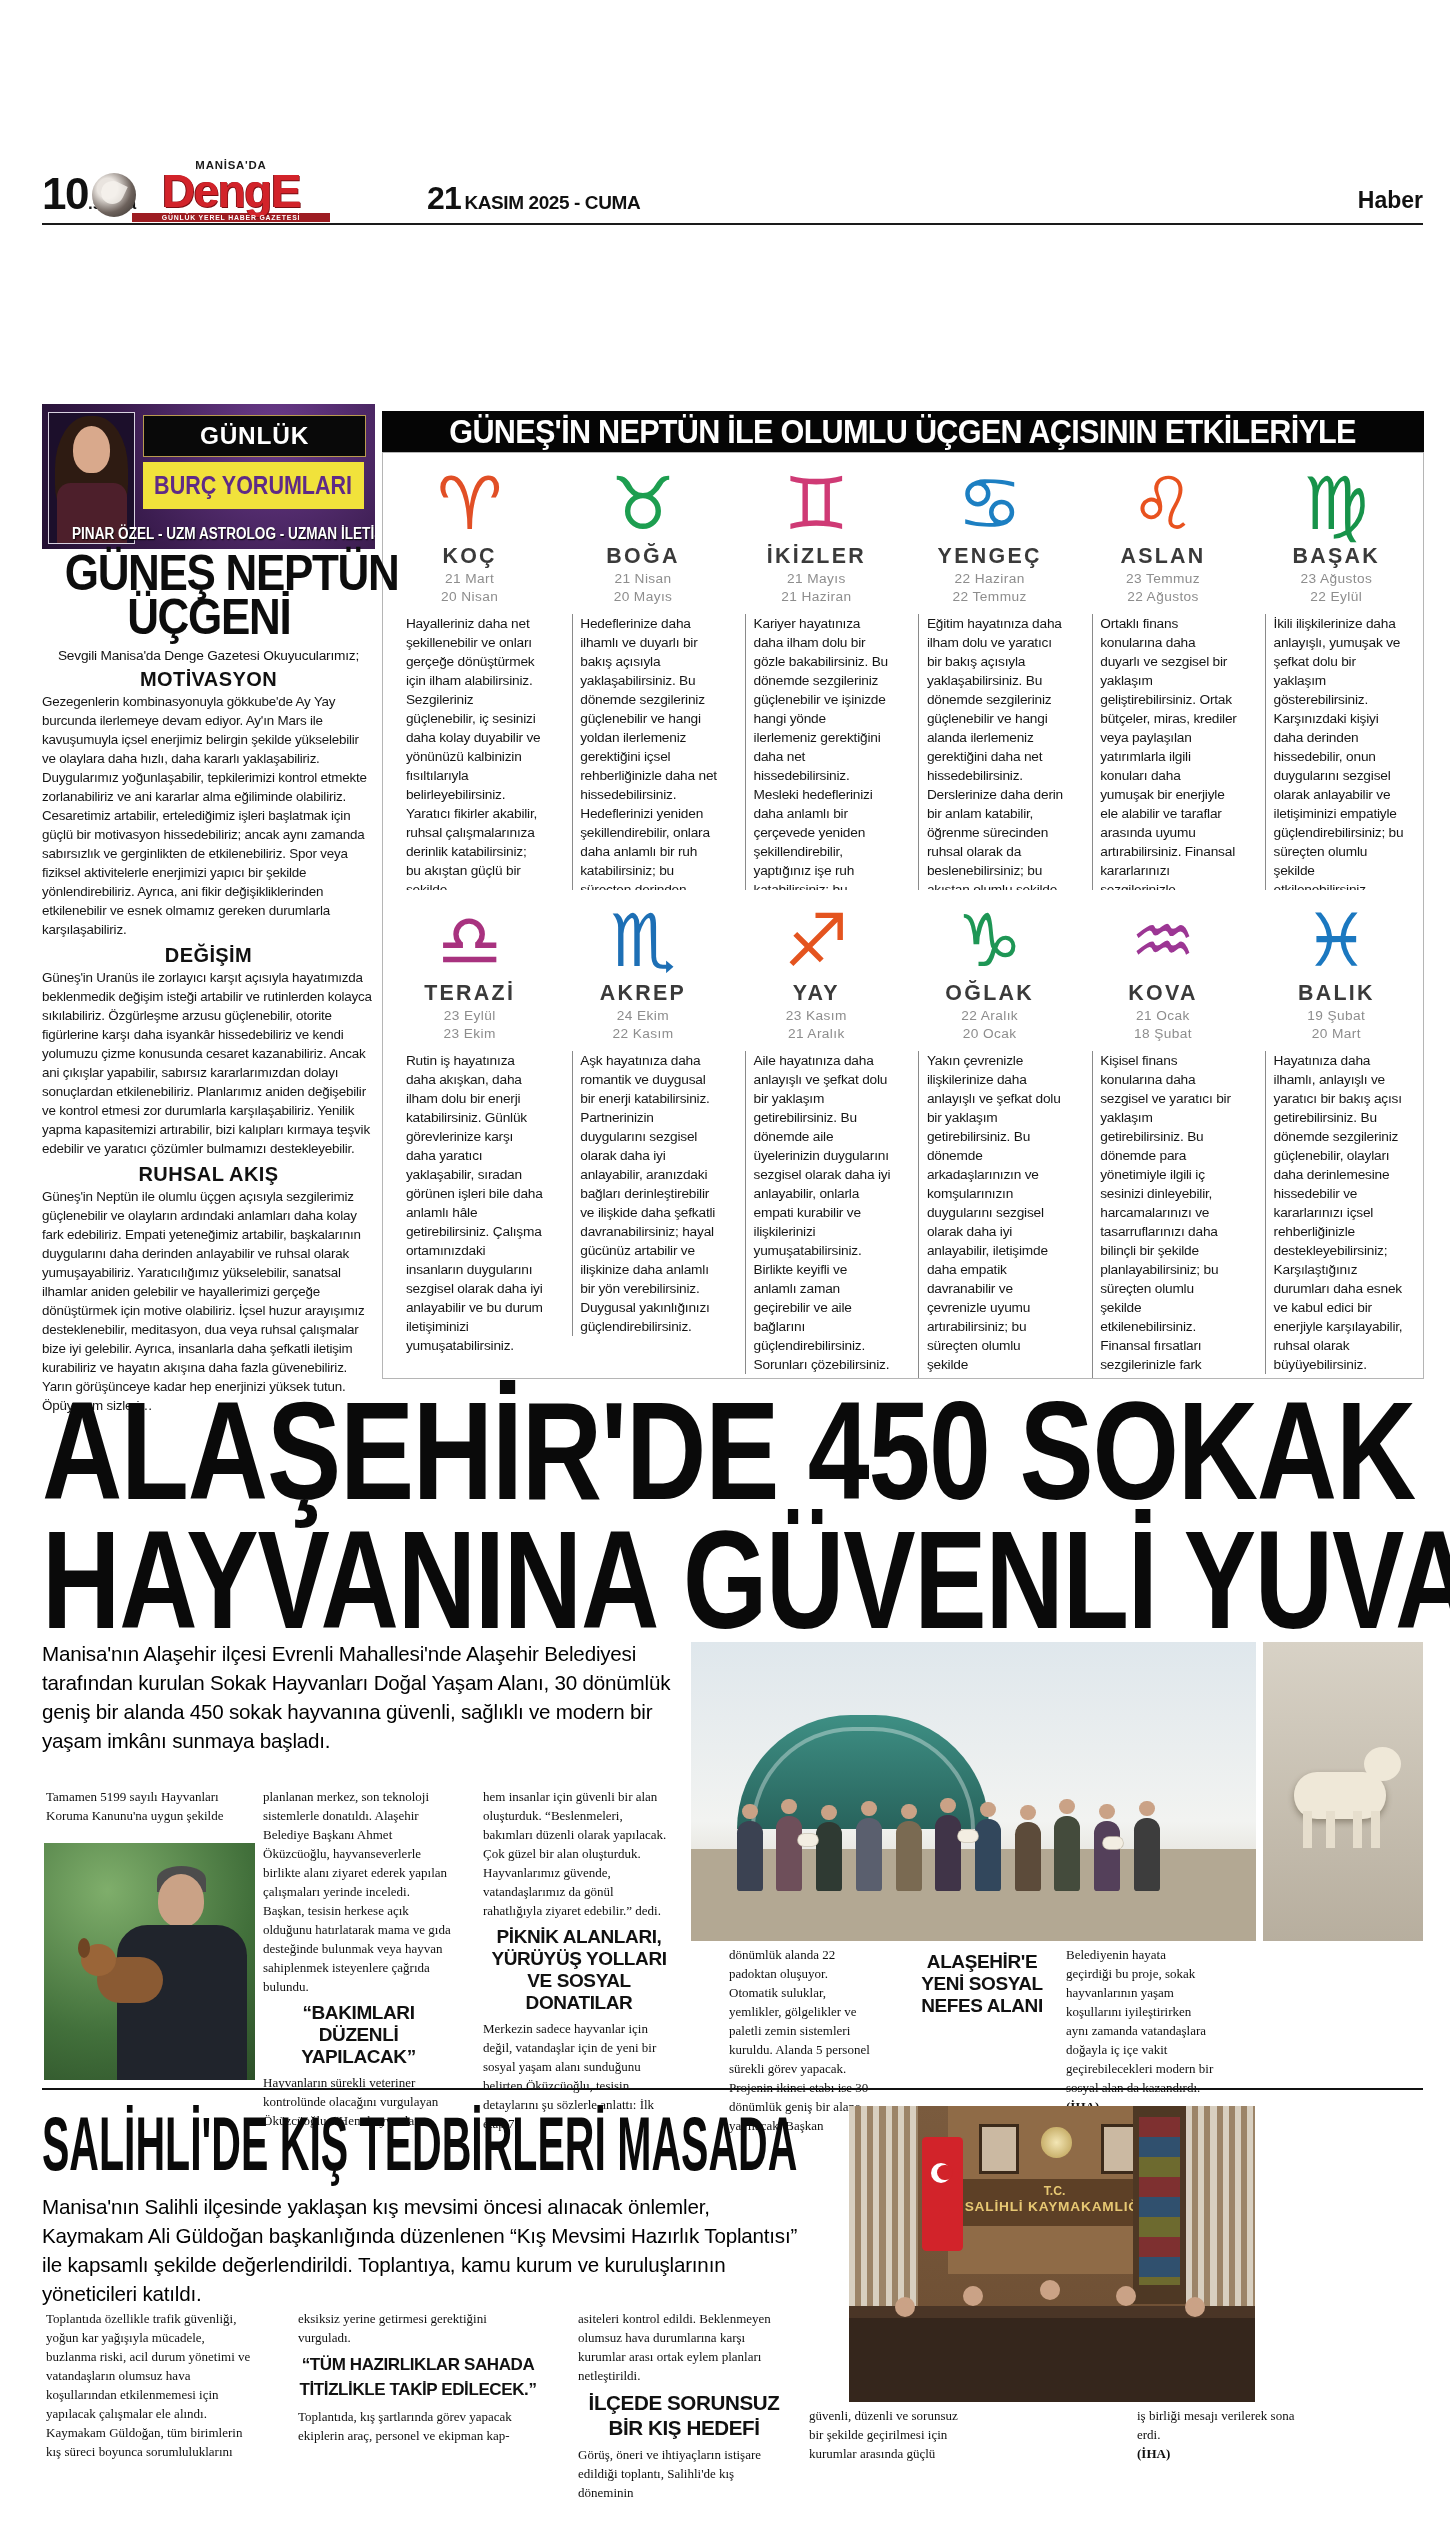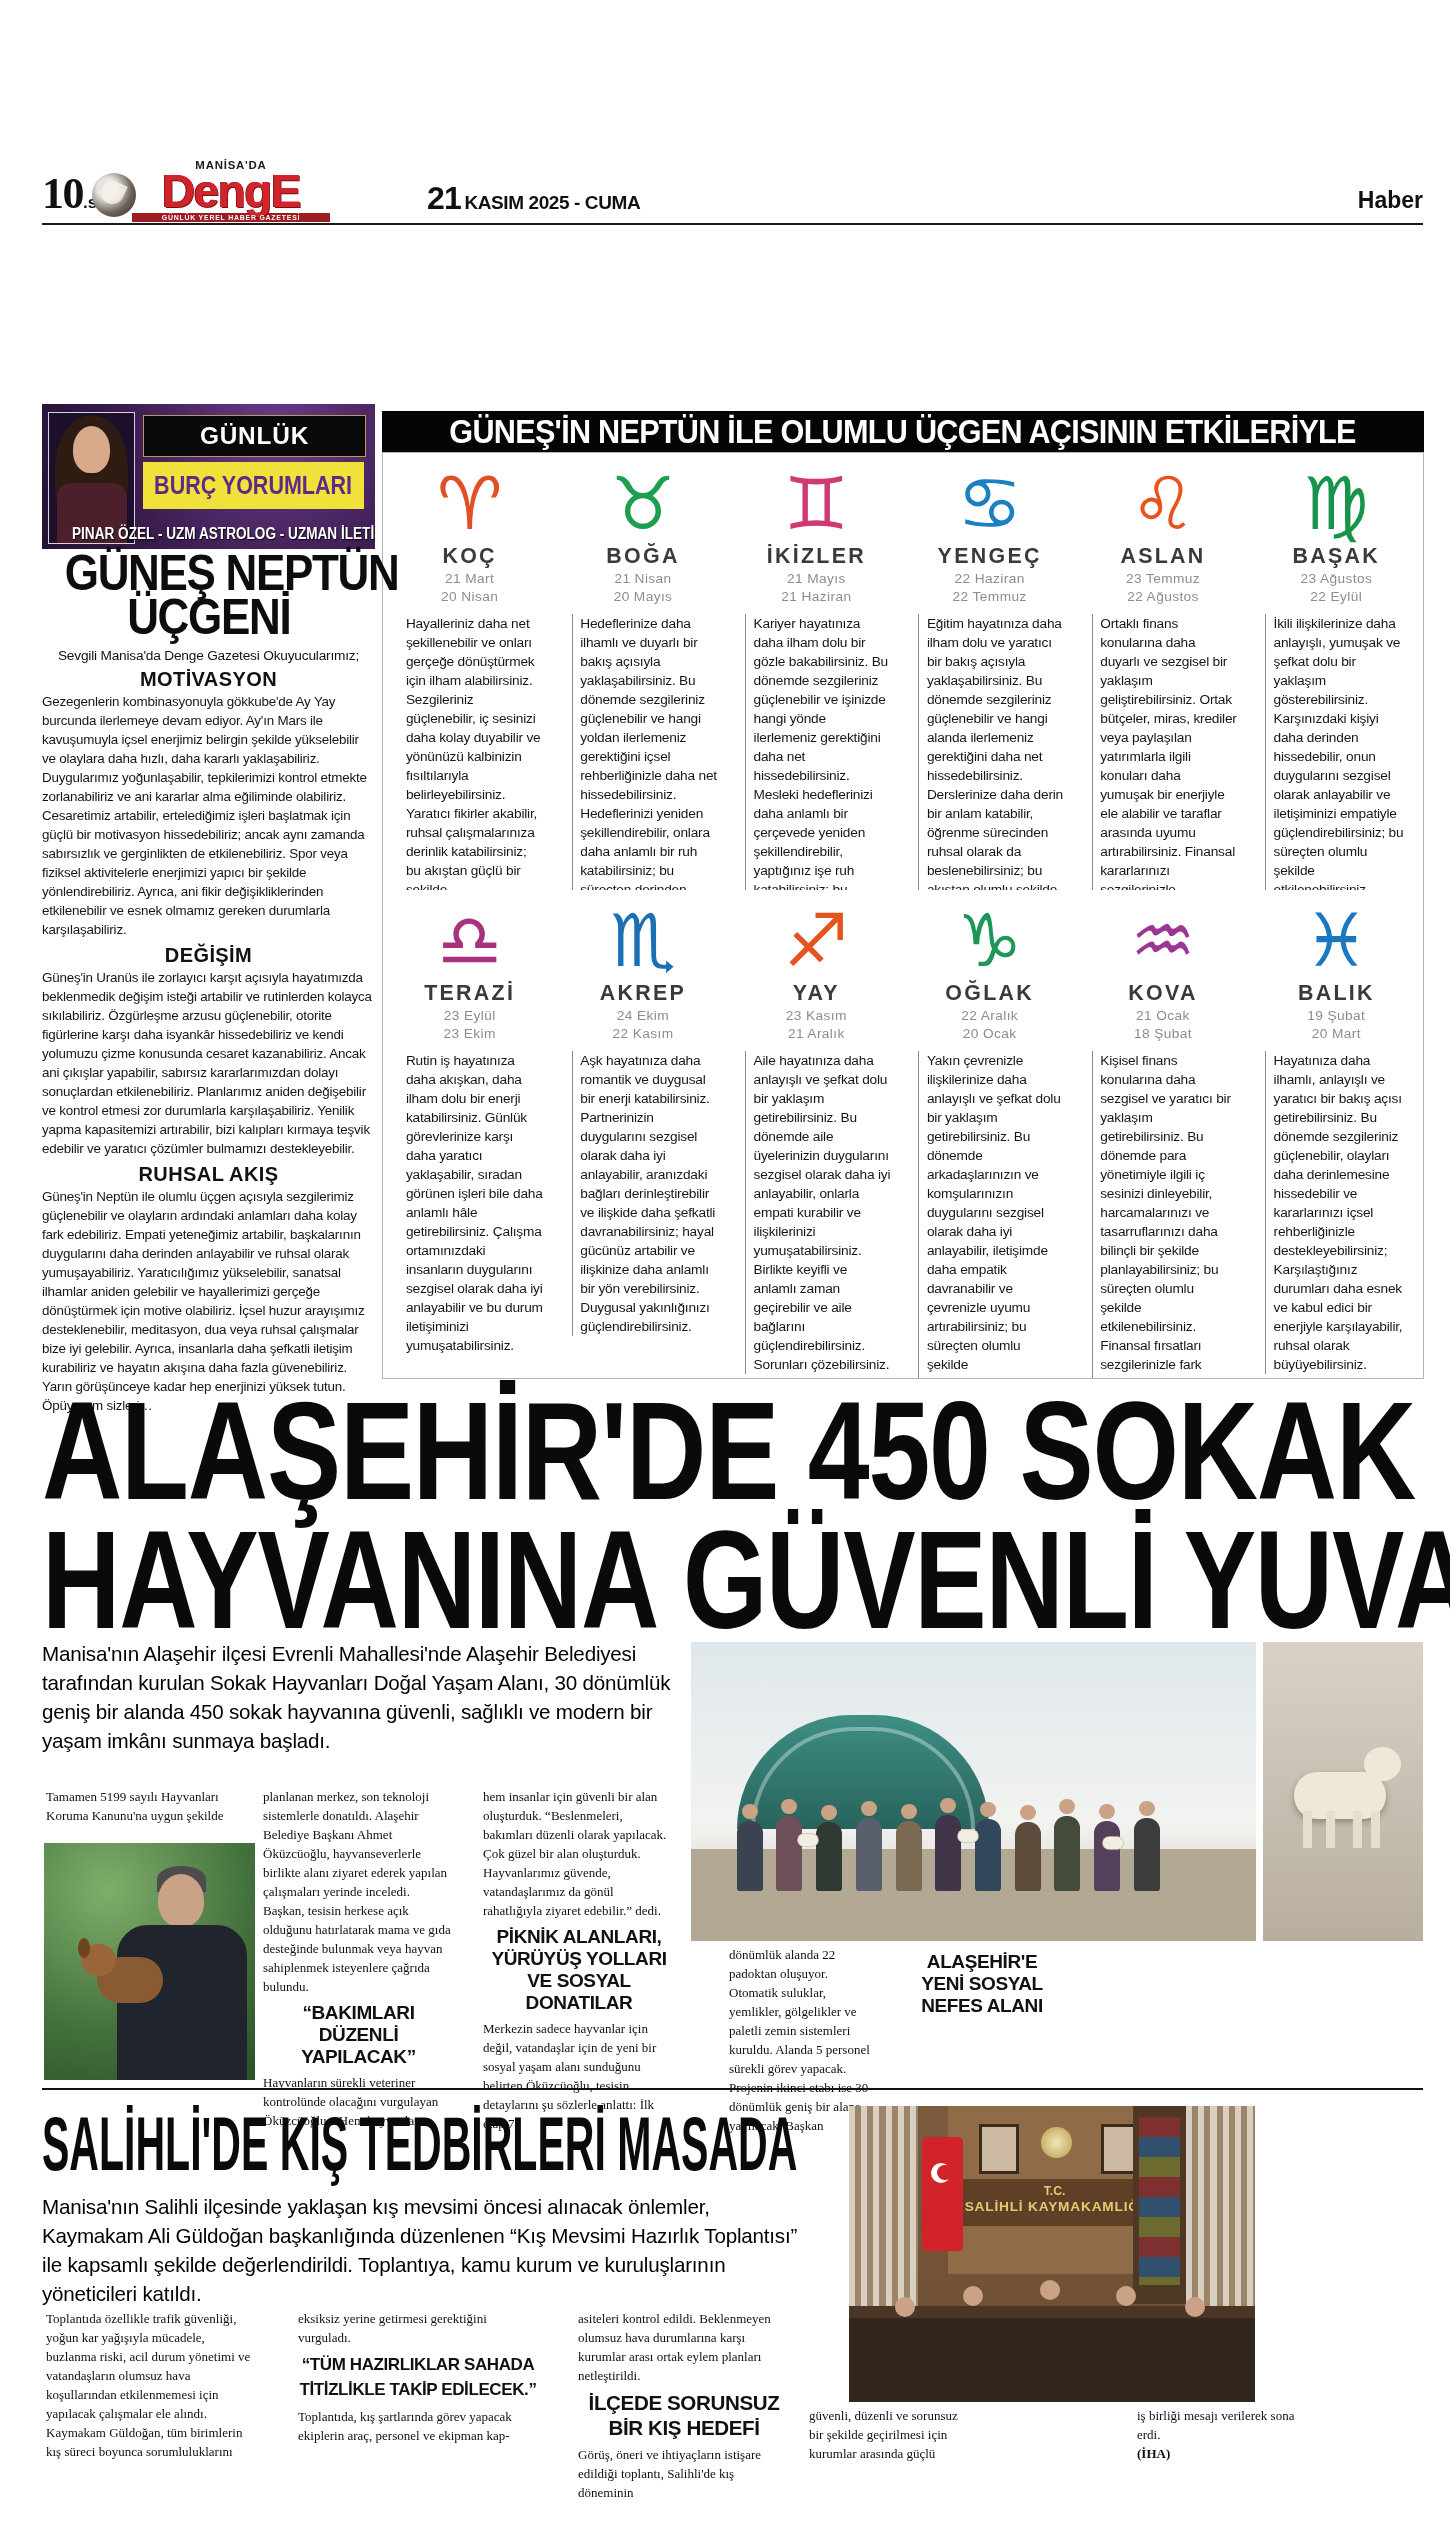--- a/index.html
+++ b/index.html
@@ -3,21 +3,21 @@
 <meta charset="utf-8">
 <style>
   html,body{margin:0;padding:0;background:#888;}
   .page{position:relative;width:1450px;height:2538px;background:#ffffff;overflow:hidden;
         font-family:"Liberation Sans",sans-serif;color:#111;}
   .abs{position:absolute;}
 
   
   .hdr{position:absolute;left:42px;top:149px;width:1381px;height:73px;}
   .pagenum{position:absolute;left:0;bottom:3.1px;font-weight:700;}
-  .pagenum .big{font-size:44px;letter-spacing:-1.5px;font-family:Liberation Serif, serif;}
+  .pagenum .big{font-size:44px;letter-spacing:-1.5px;}
   .pagenum .small{font-size:17px;}
   .masthead{position:absolute;left:90px;bottom:0px;width:198px;text-align:center;}
   .m-loc{font-size:11.4px;font-weight:700;letter-spacing:0.8px;color:#1a1a1a;}
   .m-title{font-size:46px;font-weight:700;color:#d2232a;line-height:.9;
            text-shadow:0.8px 0.8px 0 #7a0d12, -0.8px 0 0 #7a0d12;letter-spacing:-1.5px;}
   .m-tag{margin-top:1.5px;background:#9d1d22;color:#fff;font-size:6.9px;font-weight:700;
          letter-spacing:0.8px;padding:0.8px 0;}
   .m-emblem{position:absolute;left:-40px;bottom:4.6px;width:44px;height:44px;border-radius:50%;
             background:radial-gradient(circle at 35% 35%,#e9e4df 0 25%,#6d625c 60%,#2e2a27 100%);}
   .m-emblem::after{content:"";position:absolute;left:9.2px;top:7.6px;width:23px;height:23px;
@@ -363,20 +363,24 @@
   </div>
   <div class="abs" style="left:483px;top:1787px;width:192px;">
     <div class="serif">hem insanlar için güvenli bir alan oluşturduk. “Beslenmeleri, bakımları düzenli olarak yapılacak. Çok güzel bir alan oluşturduk. Hayvanlarımız güvende, vatandaşlarımız da gönül rahatlığıyla ziyaret edebilir.” dedi.</div>
     <div class="sub">PİKNİK ALANLARI, YÜRÜYÜŞ YOLLARI VE SOSYAL DONATILAR</div>
     <div class="serif">Merkezin sadece hayvanlar için değil, vatandaşlar için de yeni bir sosyal yaşam alanı sunduğunu belirten Öküzcüoğlu, tesisin detaylarını şu sözlerle anlattı: İlk etap 7</div>
   </div>
   <div class="abs serif" style="left:729px;top:1945px;width:151px;">dönümlük alanda 22 padoktan oluşuyor. Otomatik suluklar, yemlikler, gölgelikler ve paletli zemin sistemleri kuruldu. Alanda 5 personel sürekli görev yapacak. Projenin ikinci etabı ise 30 dönümlük geniş bir alana yayılacak. Başkan</div>
   <div class="abs" style="left:904px;top:1945px;width:156px;">
     <div class="sub">ALAŞEHİR'E YENİ SOSYAL NEFES ALANI</div>
   </div>
+  <div class="abs" style="left:1066px;top:1945px;width:148px;">
+    <span class="serif">Belediyenin hayata geçirdiği bu proje, sokak hayvanlarının yaşam koşullarını iyileştirirken aynı zamanda vatandaşlara doğayla iç içe vakit geçirebilecekleri modern bir sosyal alan da kazandırdı.</span>
+    <div class="serif credit">(İHA)</div>
+  </div>
 
   <div class="divider"></div>
 
   <div class="cond" style="left:42px;top:2100px;font-size:76px;transform:scaleX(.54);letter-spacing:0px;">SALİHLİ'DE KIŞ TEDBİRLERİ MASADA</div>
   <div class="abs deck" style="left:42px;top:2192px;width:763px;">Manisa'nın Salihli ilçesinde yaklaşan kış mevsimi öncesi alınacak önlemler, Kaymakam Ali Güldoğan başkanlığında düzenlenen “Kış Mevsimi Hazırlık Toplantısı” ile kapsamlı şekilde değerlendirildi. Toplantıya, kamu kurum ve kuruluşlarının yöneticileri katıldı.</div>
 
   <div class="photo ph-meet" style="left:849px;top:2106px;width:406px;height:296px;">
     <div class="curtain" style="left:0;"></div>
     <div class="curtain" style="right:0;"></div>
     <div class="panel"></div>

